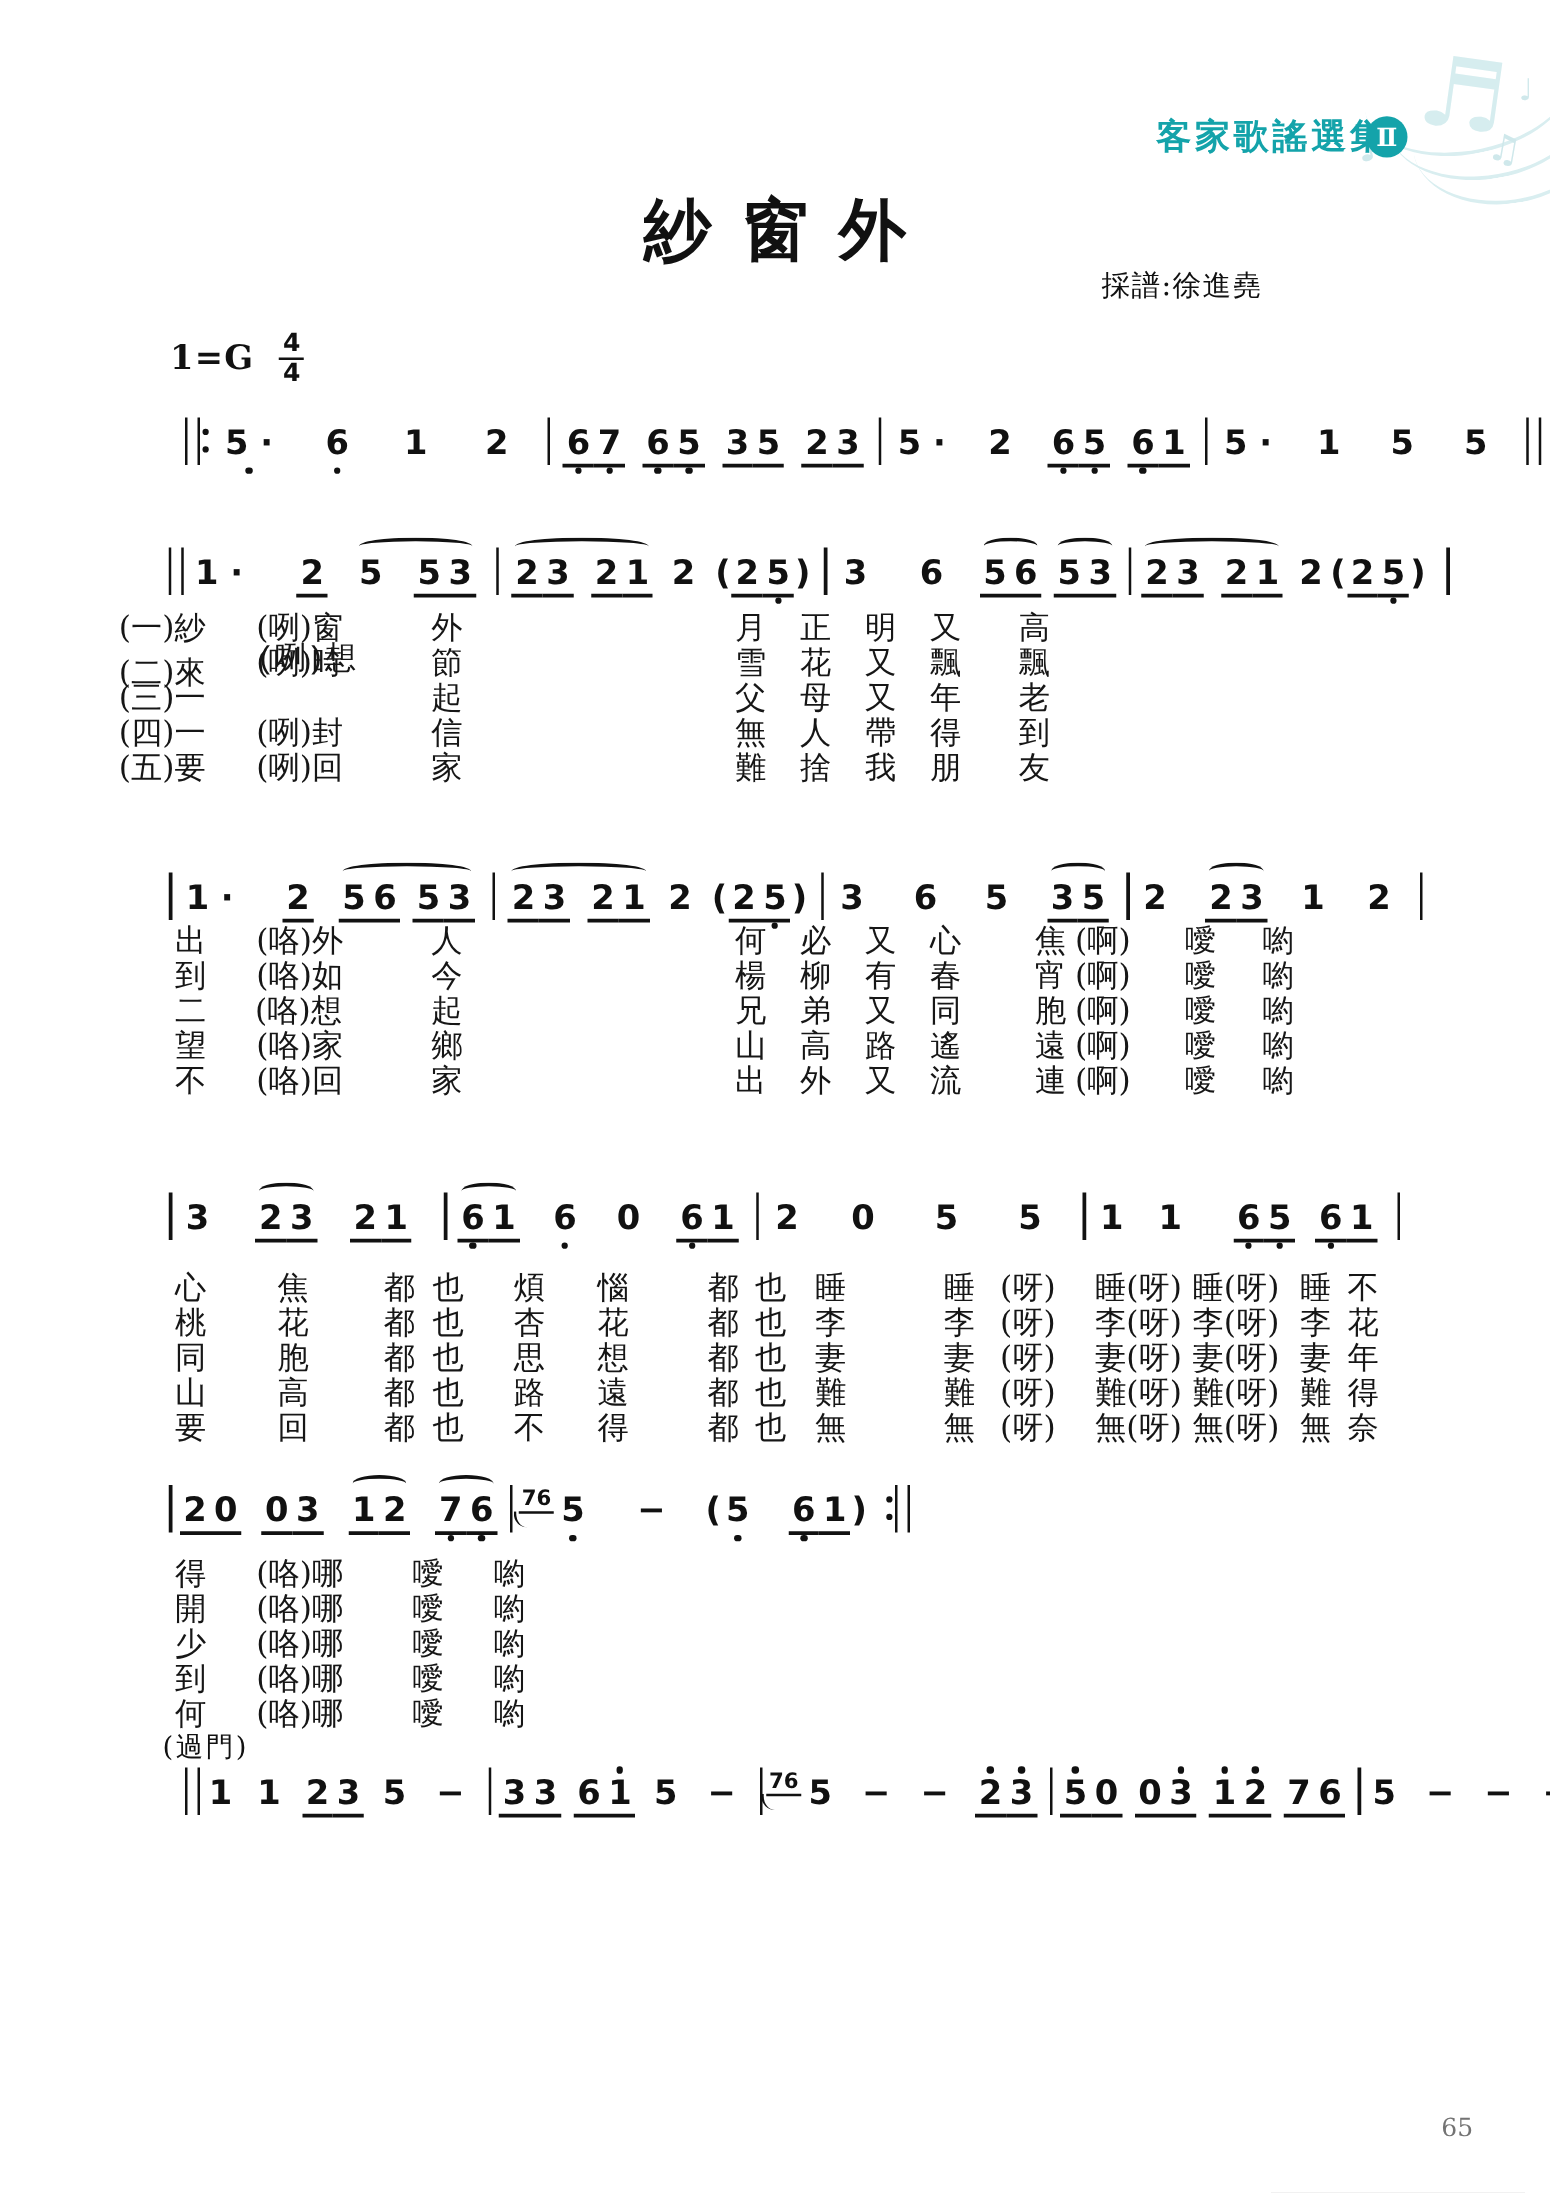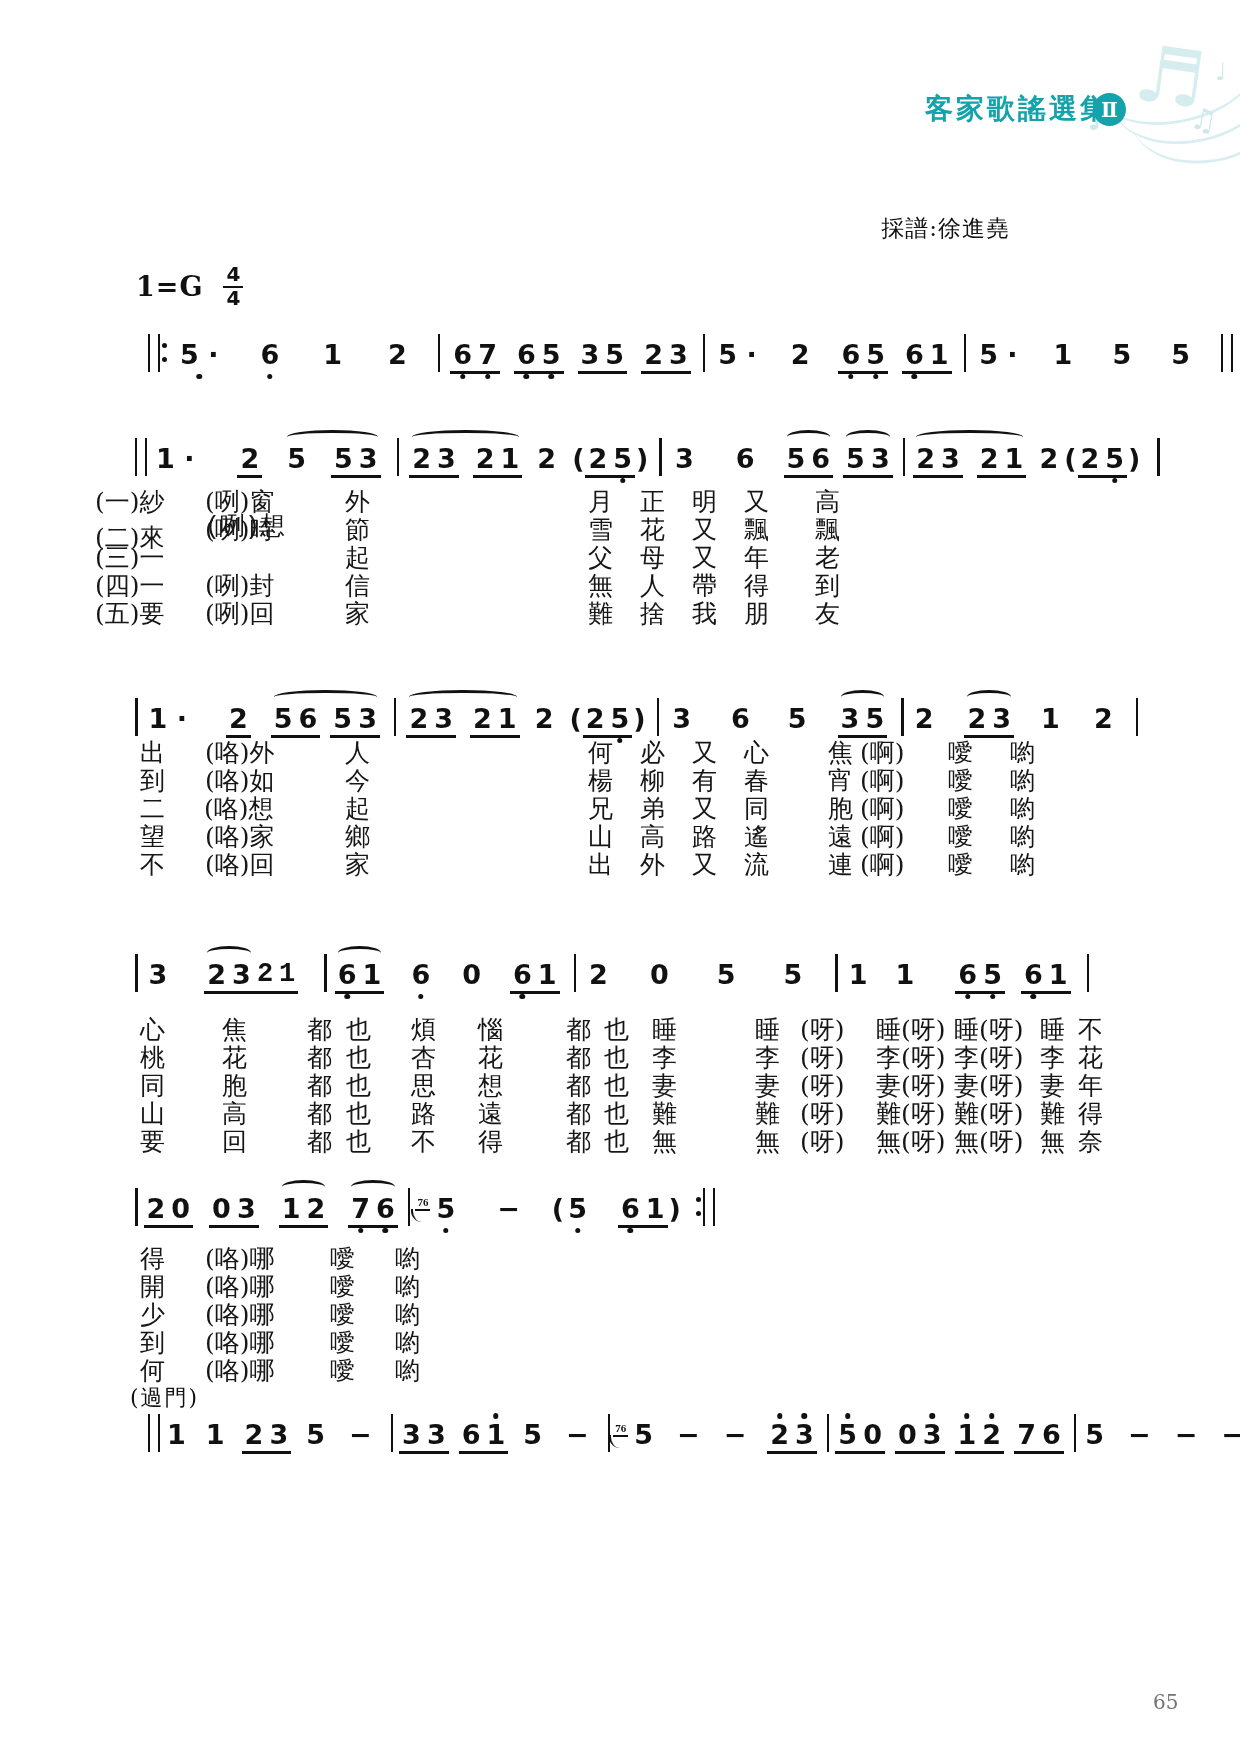--- a/index.html
+++ b/index.html
@@ -49,22 +49,22 @@
         border-radius:50%;}
   .paren{display:inline-block;padding:0 1px 3px;line-height:1;border-bottom:3px solid transparent;}
   .barwrap{display:inline-flex;align-items:center;height:40px;margin-bottom:1px;}
   .bar{display:inline-block;height:38px;}
   .bar.single{width:2.5px;background:#111;}
   .bar.dbl{width:8px;border-left:2.5px solid #111;border-right:2.5px solid #111;}
   .rdots{display:inline-block;position:relative;width:9px;height:38px;}
   .rdots i{position:absolute;left:2px;width:5px;height:5px;border-radius:50%;background:#111;}
   .rdots i:first-child{top:9px;}
   .rdots i:last-child{top:23px;}
-  .grace{position:relative;display:inline-block;font-size:11px;line-height:1;
-         border-bottom:2px solid #111;padding:0 2px 1px;top:-17px;margin-right:3px;font-family:Liberation Serif, serif;}
+  .grace{position:relative;display:inline-block;font-size:17px;line-height:1;
+         border-bottom:2px solid #111;padding:0 2px 1px;top:-17px;margin-right:3px;}
   .grace .hook{position:absolute;left:-4px;bottom:-13px;width:9px;height:13px;
                border-left:2px solid #111;border-bottom:0;border-radius:0 0 0 11px;}
   
   .lyric{position:absolute;font-size:25px;line-height:1.15;white-space:nowrap;color:#161616;}
   .interlude{position:absolute;left:130px;top:1383px;font-size:22px;letter-spacing:2px;}
   .page-num{position:absolute;left:1153px;top:1690px;font-size:20px;color:#737373;}
 </style>
 </head>
 <body>
 
@@ -77,20 +77,21 @@
     <i class="arc a3"></i>
     <span class="g g0">♬</span>
     <span class="g g1">♪</span>
     <span class="g g2">♫</span>
     <span class="g g3">♩</span>
   </div>
 
   <div class="header-title">客家歌謠選集</div>
   <div class="volume">Ⅱ</div>
 
+  <h1 class="song-title">紗窗外</h1>
   <div class="credit">採譜:徐進堯</div>
 
   <div class="keysig">
     <span class="key-text">1=G</span>
     <span class="frac">
       <span class="num">4</span>
       <span class="den">4</span>
     </span>
   </div>
 
@@ -193,21 +194,21 @@
       <span class="barwrap" style="margin-left: 20px;">
         <span class="bar single"></span>
       </span>
     </div>
     <div class="music-line" style="left: 135px; top: 950px;">
       <span class="barwrap">
         <span class="bar single"></span>
       </span>
       <span class="cell" style="margin-left: 8px;"><span class="note">3</span></span>
       <span class="cell" style="margin-left: 34px;"><i class="slur"></i><span class="note u">2</span><span class="note u">3</span></span>
-      <span class="cell" style=" font-family: Liberation Mono, monospace;"><span class="note u">2</span><span class="note u">1</span></span>
+      <span class="cell" style="margin-left: 26px;"><span class="note u">2</span><span class="note u">1</span></span>
       <span class="barwrap" style="margin-left: 26px;">
         <span class="bar single"></span>
       </span>
       <span class="cell" style="margin-left: 8px;"><i class="slur"></i><span class="note u">6<i class="dot lo"></i></span><span class="note u">1</span></span>
       <span class="cell" style="margin-left: 24px;"><span class="note">6<i class="dot lo"></i></span></span>
       <span class="cell" style="margin-left: 26px;"><span class="note">0</span></span>
       <span class="cell" style="margin-left: 26px;"><span class="note u">6<i class="dot lo"></i></span><span class="note u">1</span></span>
       <span class="barwrap" style="margin-left: 14px;">
         <span class="bar single"></span>
       </span>

